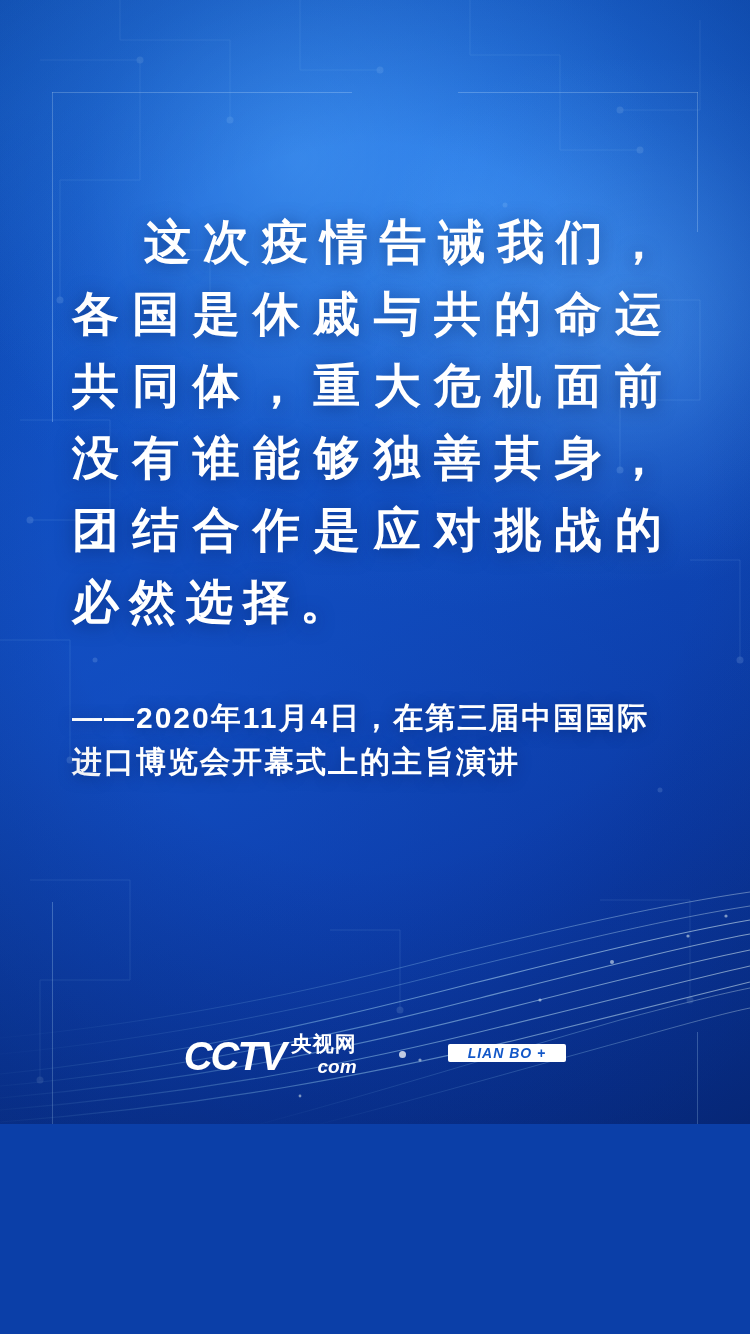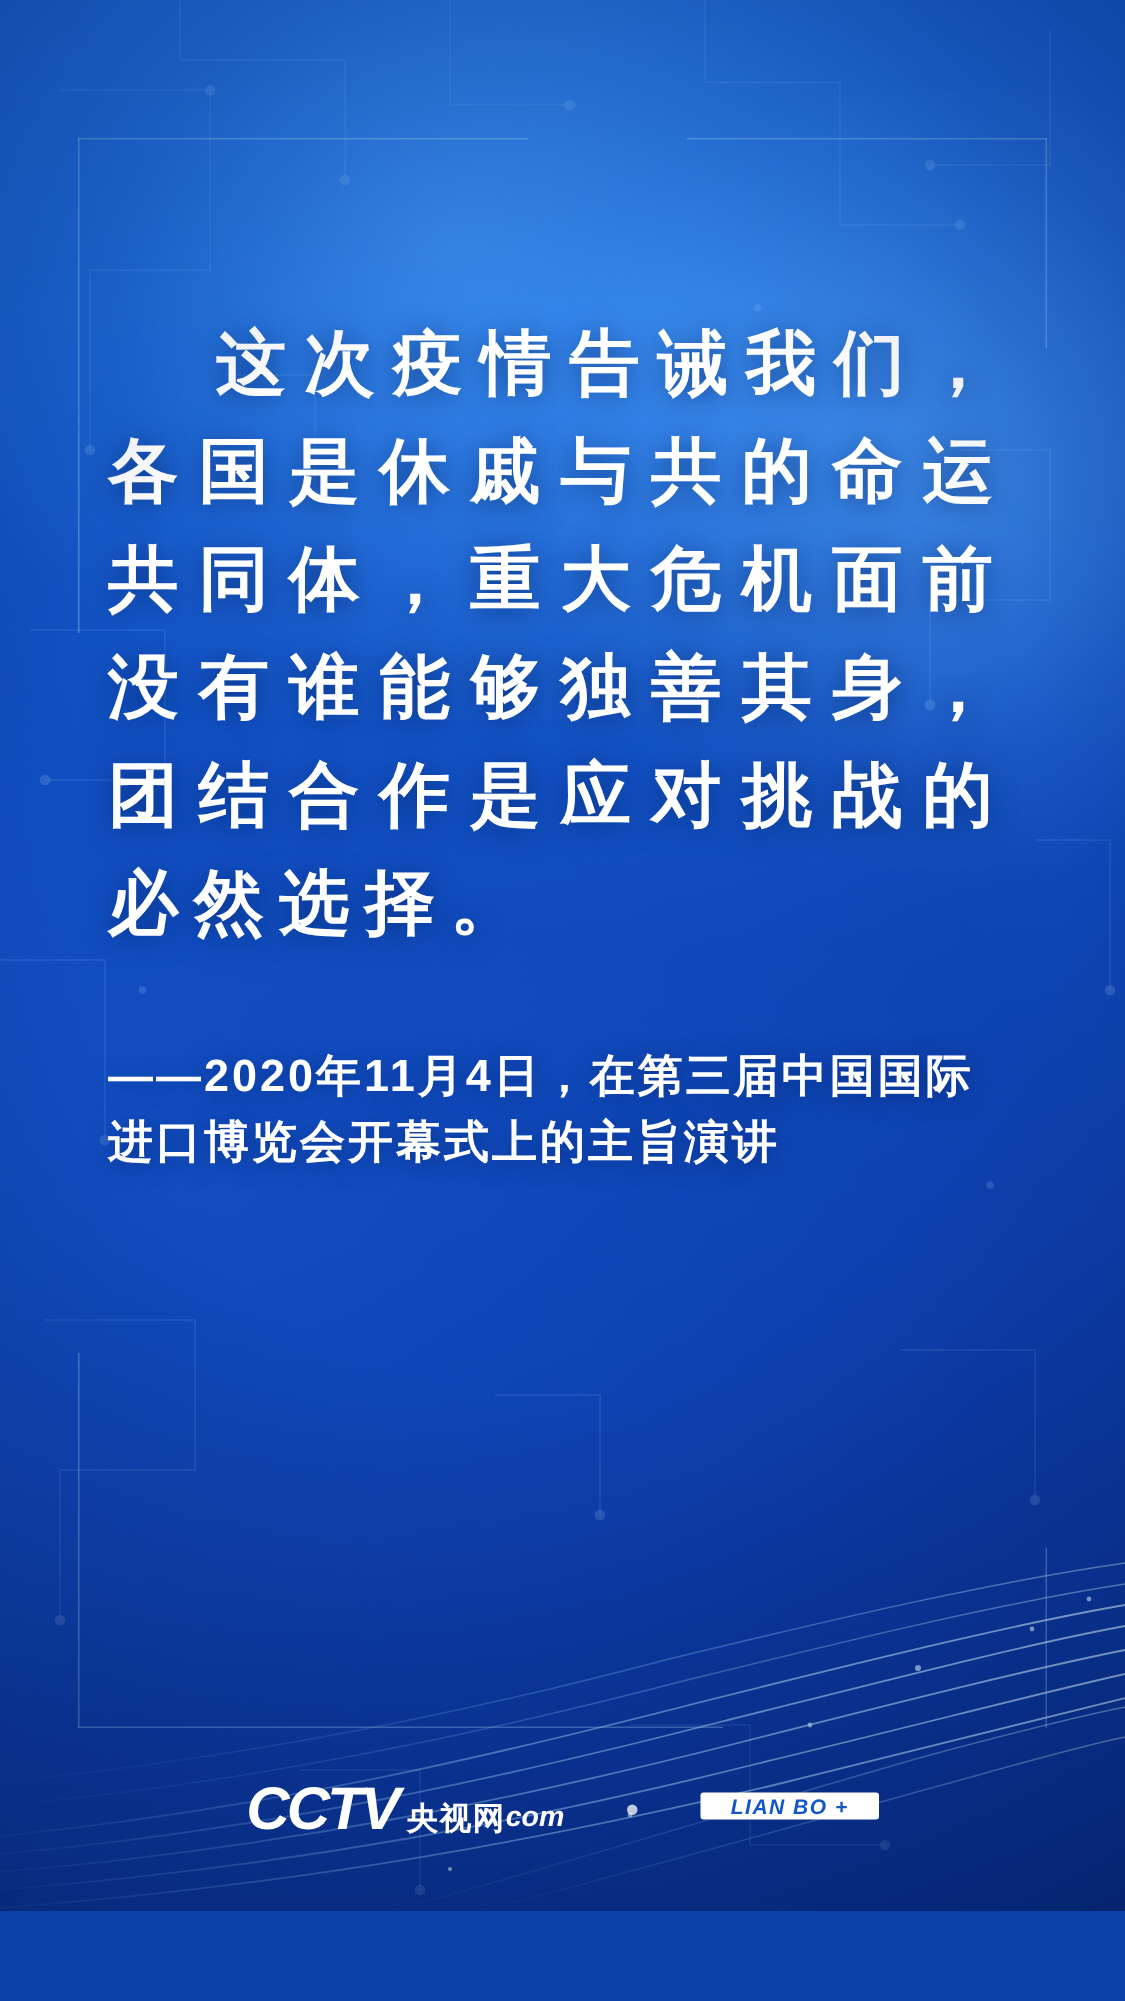--- a/index.html
+++ b/index.html
@@ -10,21 +10,21 @@
   body {
     width: 750px;
     height: 1334px;
     overflow: hidden;
     font-family: "Liberation Sans", sans-serif;
   }
 
   .poster {
     position: relative;
     width: 750px;
-    height: 1274px;
+    height: 1124px;
     overflow: hidden;
     background:
       radial-gradient(ellipse 700px 520px at 62% 18%, rgba(60,150,255,0.55) 0%, rgba(30,110,230,0.15) 55%, rgba(0,0,0,0) 78%),
       radial-gradient(ellipse 900px 700px at 20% 62%, rgba(20,80,200,0.55) 0%, rgba(10,55,165,0.2) 60%, rgba(0,0,0,0) 85%),
       linear-gradient(160deg, #1765d8 0%, #1257c8 28%, #0f49b8 55%, #0c3ba6 78%, #082f8f 100%);
   }
 
   
   .circuit {
     position: absolute;
@@ -136,22 +136,22 @@
   .cctv-mark {
     font-family: "Liberation Sans", sans-serif;
     font-weight: 700;
     font-style: italic;
     font-size: 40px;
     letter-spacing: -2px;
     line-height: 40px;
   }
   .cctv-cn {
     display: flex;
-    flex-direction: row;
-    align-items: flex-start;
+    flex-direction: column;
+    align-items: flex-end;
     line-height: 1;
   }
   .cctv-cn .cn {
     font-size: 21px;
     font-weight: 700;
     letter-spacing: 1px;
     margin-bottom: 3px;
   }
   .cctv-cn .com {
     font-size: 19px;

